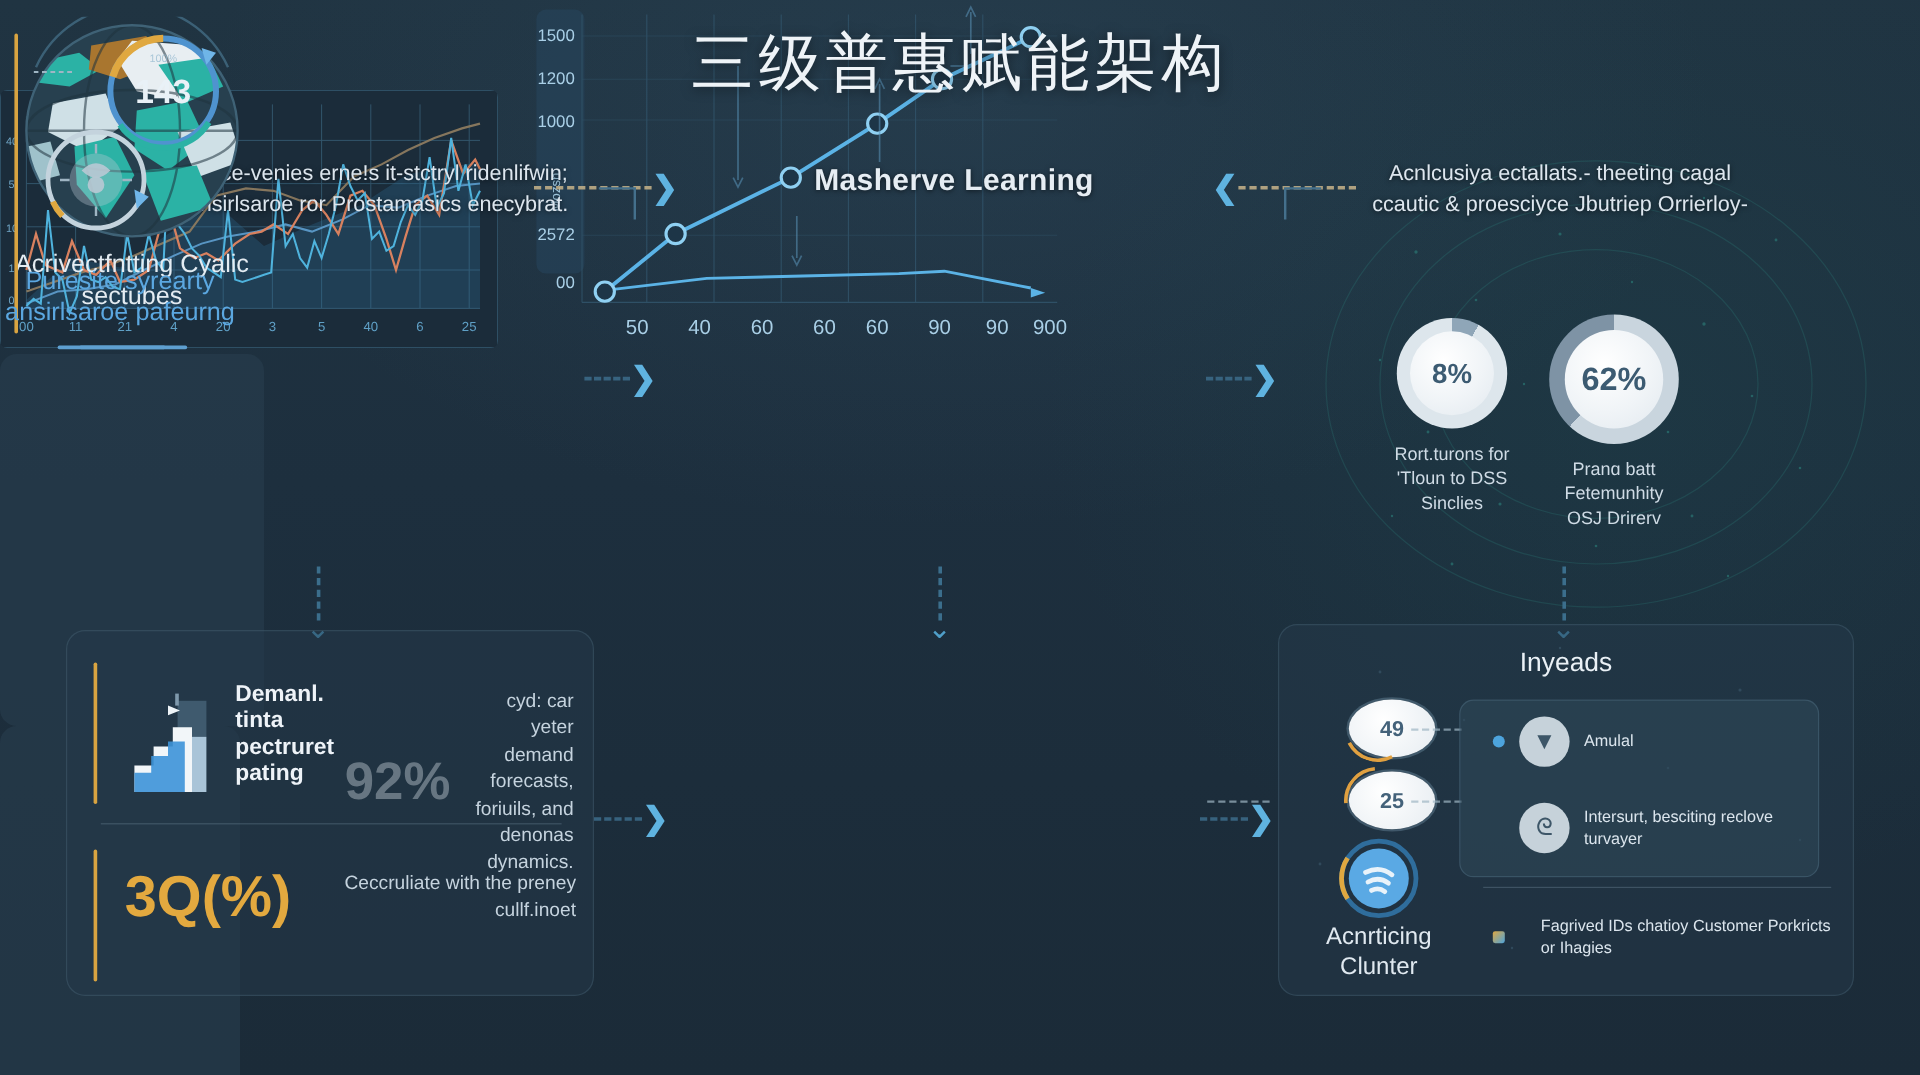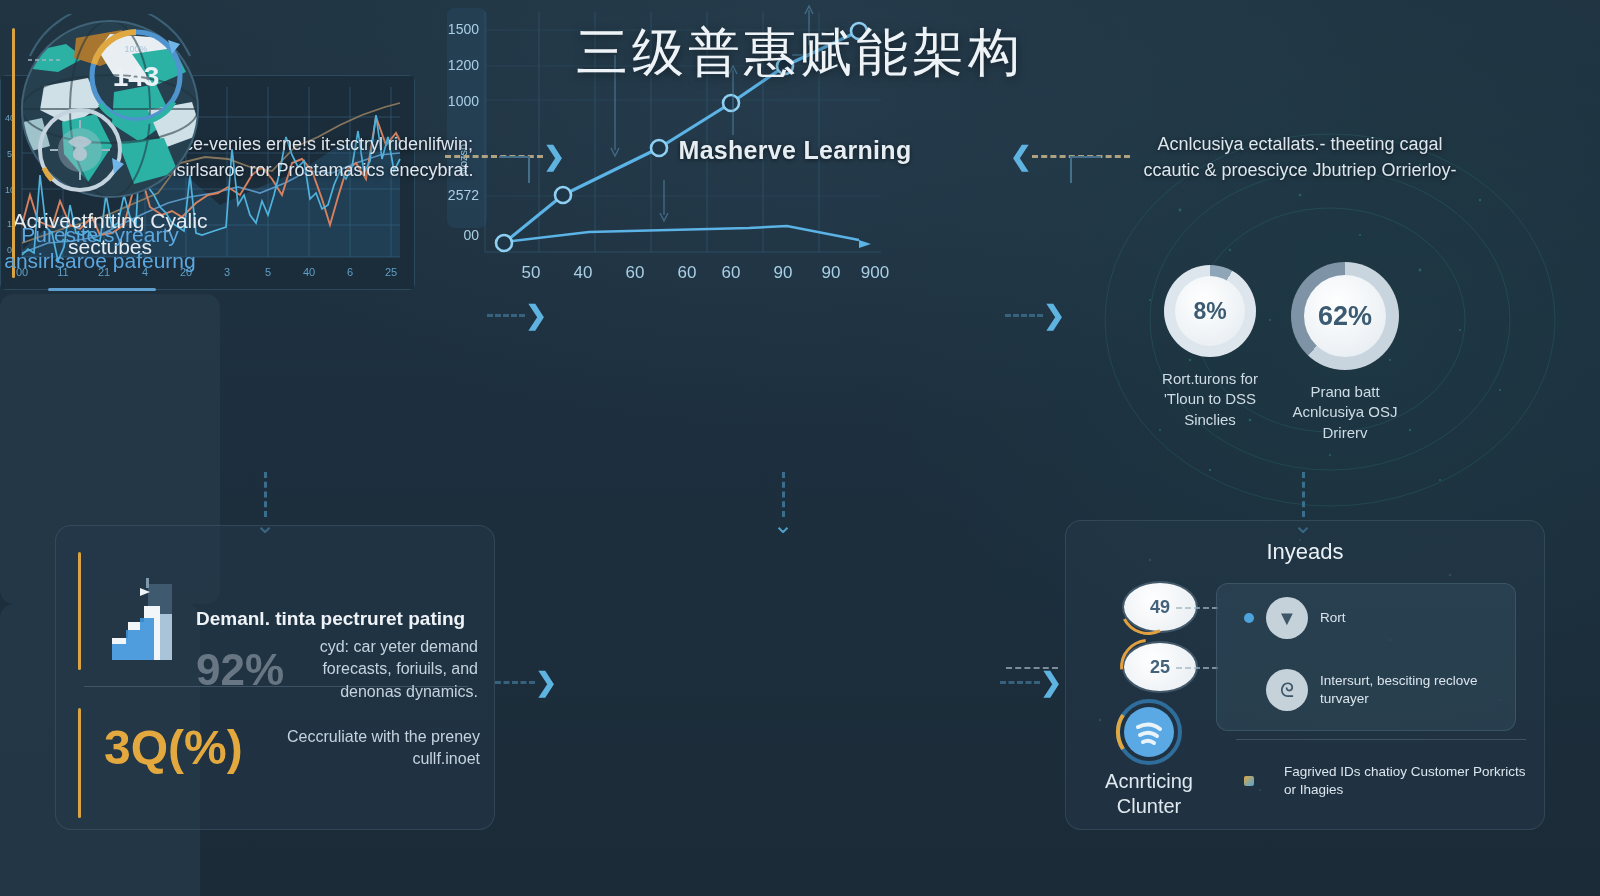--- a/index.html
+++ b/index.html
@@ -363,37 +363,37 @@
       <div class="hole" style="inset:11px;font-size:23px;">8%</div>
     </div>
     <div class="donut-cap">Rort.turons for 'Tloun to DSS Sinclies</div>
   </div>
 
   <div class="donut-wrap" id="donut-b">
     <div class="donut" style="width:108px;height:108px;border-radius:50%;
          background:conic-gradient(#c9d5de 0 62%, #7e93a5 62% 100%);">
       <div class="hole" style="inset:13px;font-size:27px;">62%</div>
     </div>
-    <div class="donut-cap">Pranɑ batt Acnlcusiya OSЈ Drirerv</div>
+    <div class="donut-cap">Pranɑ batt Fetemunhity OSЈ Drirerv</div>
   </div>
 
   
   <div class="panel" id="card-bl">
     <div class="accent-bar" style="left:22px; top:26px; height:118px;"></div>
 
     <svg style="position:absolute;left:48px;top:40px" width="78" height="96">
       <rect x="44" y="18" width="24" height="30" fill="#3f5a6e"></rect>
       <rect x="44" y="48" width="24" height="46" fill="#a9c4d8"></rect>
       <polygon points="8,94 8,72 24,72 24,56 40,56 40,40 56,40 56,94" fill="#f2f6f9"></polygon>
       <polygon points="8,94 8,78 22,78 22,64 36,64 36,52 50,52 50,94" fill="#3d93d8" opacity=".9"></polygon>
       <path d="M36 34 L36 22 L46 26 L36 30" fill="#eef4f8"></path>
       <rect x="42" y="12" width="3" height="10" fill="#7f99ac"></rect>
     </svg>
 
-    <div class="metric-row" style="left:140px; top:42px; width:282px; flex-direction:column; align-items:flex-end;margin-top:40px;">
+    <div class="metric-row" style="left:140px; top:42px; width:282px; flex-direction:row; align-items:flex-end;">
       <div class="metric-title" style="align-self:stretch;text-align:left;">Demanl. tinta pectruret pating</div>
       <div style="display:flex;align-items:center;gap:14px;margin-top:6px;">
         <span class="metric-num ghost">92%</span>
         <span class="metric-text">cyd: car yeter demand forecasts, foriuils, and denonas dynamics.</span>
       </div>
     </div>
 
     <div class="divider" style="left:28px; top:160px; width:384px;"></div>
 
     <div class="accent-bar" style="left:22px; top:182px; height:110px;"></div>
@@ -496,21 +496,21 @@
                 font-size:20px;color:#e0e9f0;line-height:1.25;">Acnrticing Clunter</div>
 
     <div class="mini-dash" style="left:110px; top:86px; width:42px;"></div>
     <div class="mini-dash" style="left:110px; top:146px; width:42px;"></div>
 
     <div class="list-panel"></div>
 
     <div class="list-item" style="left:178px; top:76px;">
       <span class="dot" style="background:#4da4dd;border-radius:50%;"></span>
       <span class="li-icon">▼</span>
-      <span class="li-text">Rort</span>
+      <span class="li-text">Amulal</span>
     </div>
 
     <div class="list-item" style="left:178px; top:148px;">
       <span class="dot" style="background:transparent;"></span>
       <span class="li-icon">ᘓ</span>
       <span class="li-text">Intersurt, besciting reclove turvayer</span>
     </div>
 
     <div class="divider" style="left:170px; top:218px; width:290px;"></div>
 

